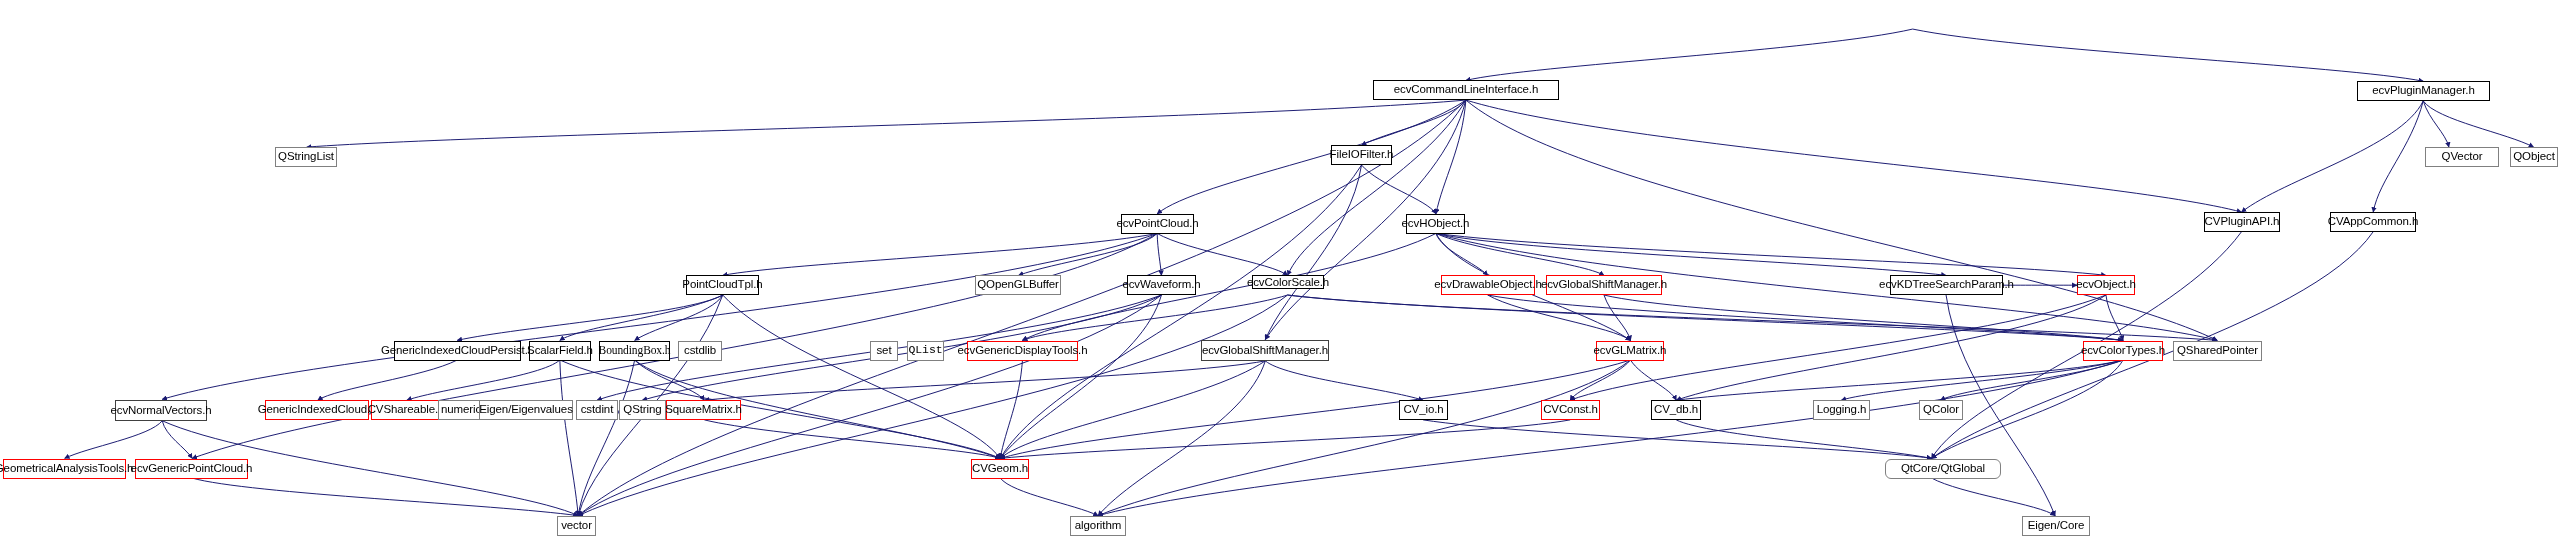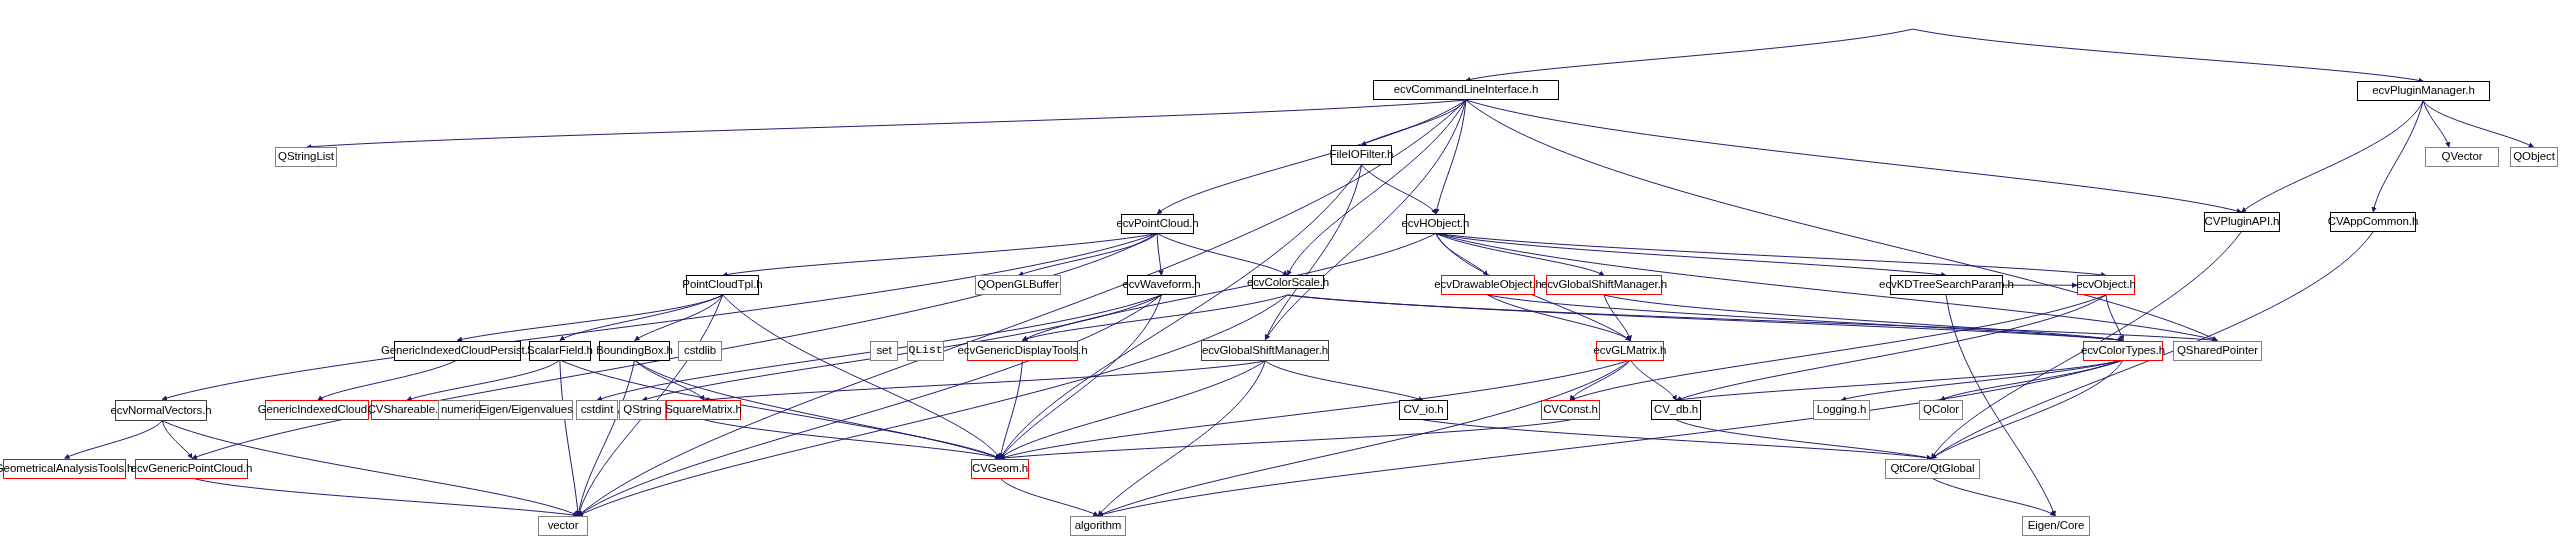--- a/index.html
+++ b/index.html
@@ -165,21 +165,21 @@
     <div class="node solid" style="left: 686px; top: 275px; width: 73px; height: 19.7px;">PointCloudTpl.h</div>
     <div class="node " style="left: 975px; top: 275px; width: 86px; height: 19.7px;">QOpenGLBuffer</div>
     <div class="node solid" style="left: 1127px; top: 275px; width: 69px; height: 19.7px;">ecvWaveform.h</div>
     <div class="node solid" style="left: 1252px; top: 275px; width: 72px; height: 14px;">ecvColorScale.h</div>
     <div class="node redbox" style="left: 1441px; top: 275px; width: 94px; height: 19.7px;">ecvDrawableObject.h</div>
     <div class="node redbox" style="left: 1546px; top: 275px; width: 116px; height: 19.7px;">ecvGlobalShiftManager.h</div>
     <div class="node solid" style="left: 1890px; top: 275px; width: 113px; height: 19.7px;">ecvKDTreeSearchParam.h</div>
     <div class="node redbox" style="left: 2077px; top: 275px; width: 58px; height: 19.7px;">ecvObject.h</div>
     <div class="node solid" style="left: 394px; top: 341px; width: 127px; height: 19.7px;">GenericIndexedCloudPersist.h</div>
     <div class="node solid" style="left: 529px; top: 341px; width: 62px; height: 19.7px;">ScalarField.h</div>
-    <div class="node solid" style="left: 599px; top: 341px; width: 71px; height: 19.7px;">BoundingBox.h</div>
+    <div class="node solid" style="left: 599px; top: 341px; width: 71px; height: 19.7px; font-family: Liberation Serif, serif;">BoundingBox.h</div>
     <div class="node " style="left: 678px; top: 341px; width: 44px; height: 19.7px;">cstdlib</div>
     <div class="node " style="left: 870px; top: 341px; width: 28px; height: 19.7px;">set</div>
     <div class="node " style="left: 907px; top: 341px; width: 37px; height: 19.7px; font-family: Liberation Mono, monospace;">QList</div>
     <div class="node redbox" style="left: 967px; top: 341px; width: 111px; height: 19.7px;">ecvGenericDisplayTools.h</div>
     <div class="node thick" style="left: 1201px; top: 340px; width: 128px; height: 21.4px;">ecvGlobalShiftManager.h</div>
     <div class="node redbox" style="left: 1596px; top: 341px; width: 68px; height: 19.7px;">ecvGLMatrix.h</div>
     <div class="node redbox" style="left: 2083px; top: 341px; width: 80px; height: 19.7px;">ecvColorTypes.h</div>
     <div class="node " style="left: 2173px; top: 341px; width: 89px; height: 19.7px;">QSharedPointer</div>
     <div class="node thick" style="left: 115px; top: 400px; width: 92px; height: 21.4px;">ecvNormalVectors.h</div>
     <div class="node redbox" style="left: 265px; top: 400px; width: 104px; height: 19.7px;">GenericIndexedCloud.h</div>
@@ -190,18 +190,18 @@
     <div class="node " style="left: 619px; top: 400px; width: 47px; height: 19.7px;">QString</div>
     <div class="node redbox" style="left: 666px; top: 400px; width: 75px; height: 19.7px;">SquareMatrix.h</div>
     <div class="node solid" style="left: 1399px; top: 400px; width: 49px; height: 19.7px;">CV_io.h</div>
     <div class="node redbox" style="left: 1541px; top: 400px; width: 59px; height: 19.7px;">CVConst.h</div>
     <div class="node solid" style="left: 1651px; top: 400px; width: 50px; height: 19.7px;">CV_db.h</div>
     <div class="node " style="left: 1813px; top: 400px; width: 57px; height: 19.7px;">Logging.h</div>
     <div class="node " style="left: 1919px; top: 400px; width: 44px; height: 19.7px;">QColor</div>
     <div class="node redbox" style="left: 2.6px; top: 459px; width: 123px; height: 19.7px;">GeometricalAnalysisTools.h</div>
     <div class="node redbox" style="left: 135px; top: 459px; width: 113px; height: 19.7px;">ecvGenericPointCloud.h</div>
     <div class="node redbox" style="left: 971px; top: 459px; width: 58px; height: 19.7px;">CVGeom.h</div>
-    <div class="node " style="left: 1885px; top: 459px; width: 95px; height: 19.7px;">QtCore/QtGlobal</div>
-    <div class="node " style="left: 538px; top: 516px; width: 50px; height: 19.7px;">vector</div>
+    <div class="node " style="left: 1885px; top: 459px; width: 116px; height: 19.7px; border-radius: 6px;">QtCore/QtGlobal</div>
+    <div class="node " style="left: 557px; top: 516px; width: 39px; height: 19.7px;">vector</div>
     <div class="node " style="left: 1070px; top: 516px; width: 56px; height: 19.7px;">algorithm</div>
     <div class="node " style="left: 2022px; top: 516px; width: 68px; height: 19.7px;">Eigen/Core</div>
   </div>
 
 
 </body></html>

